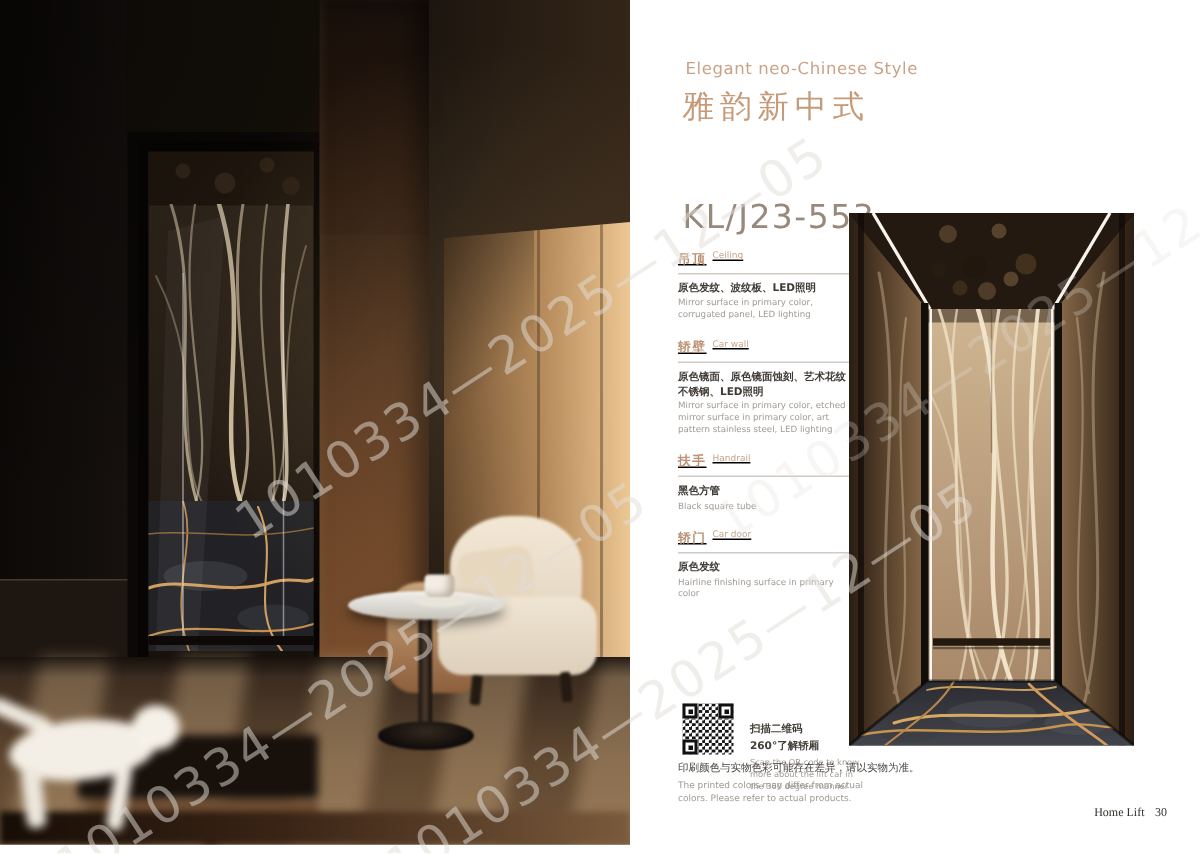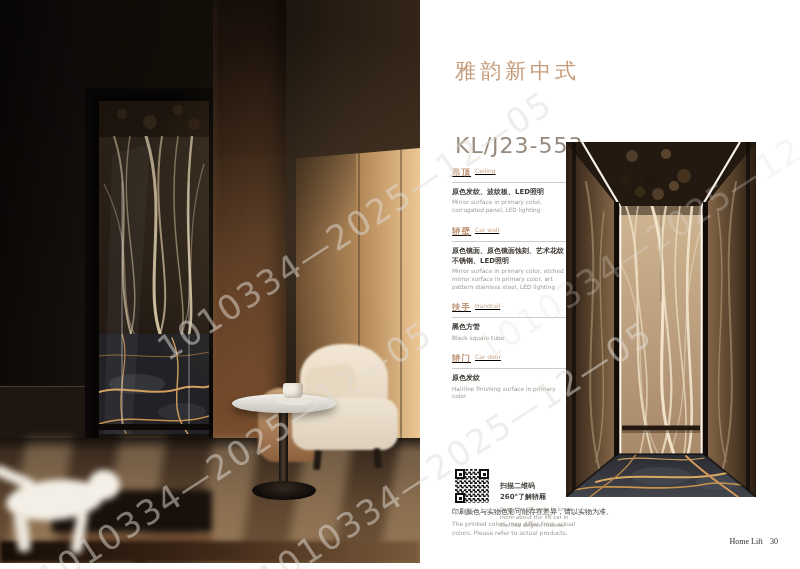--- a/index.html
+++ b/index.html
@@ -210,20 +210,21 @@
       <div class="cat-body"></div>
       <div class="cat-head"></div>
       <div class="cat-leg1"></div>
       <div class="cat-leg2"></div>
     </div>
 
     <div class="glow"></div>
   </div>
 
   <div class="panel">
+    <div class="subtitle-en">Elegant neo-Chinese Style</div>
     <div class="title-zh">雅韵新中式</div>
     <div class="model">KL/J23-553</div>
 
     <div class="specs">
       <div class="spec">
         <div class="spec-head">
             <span class="spec-zh">吊顶</span>
             <span class="spec-en">Ceiling</span>
           </div>
         <hr>

